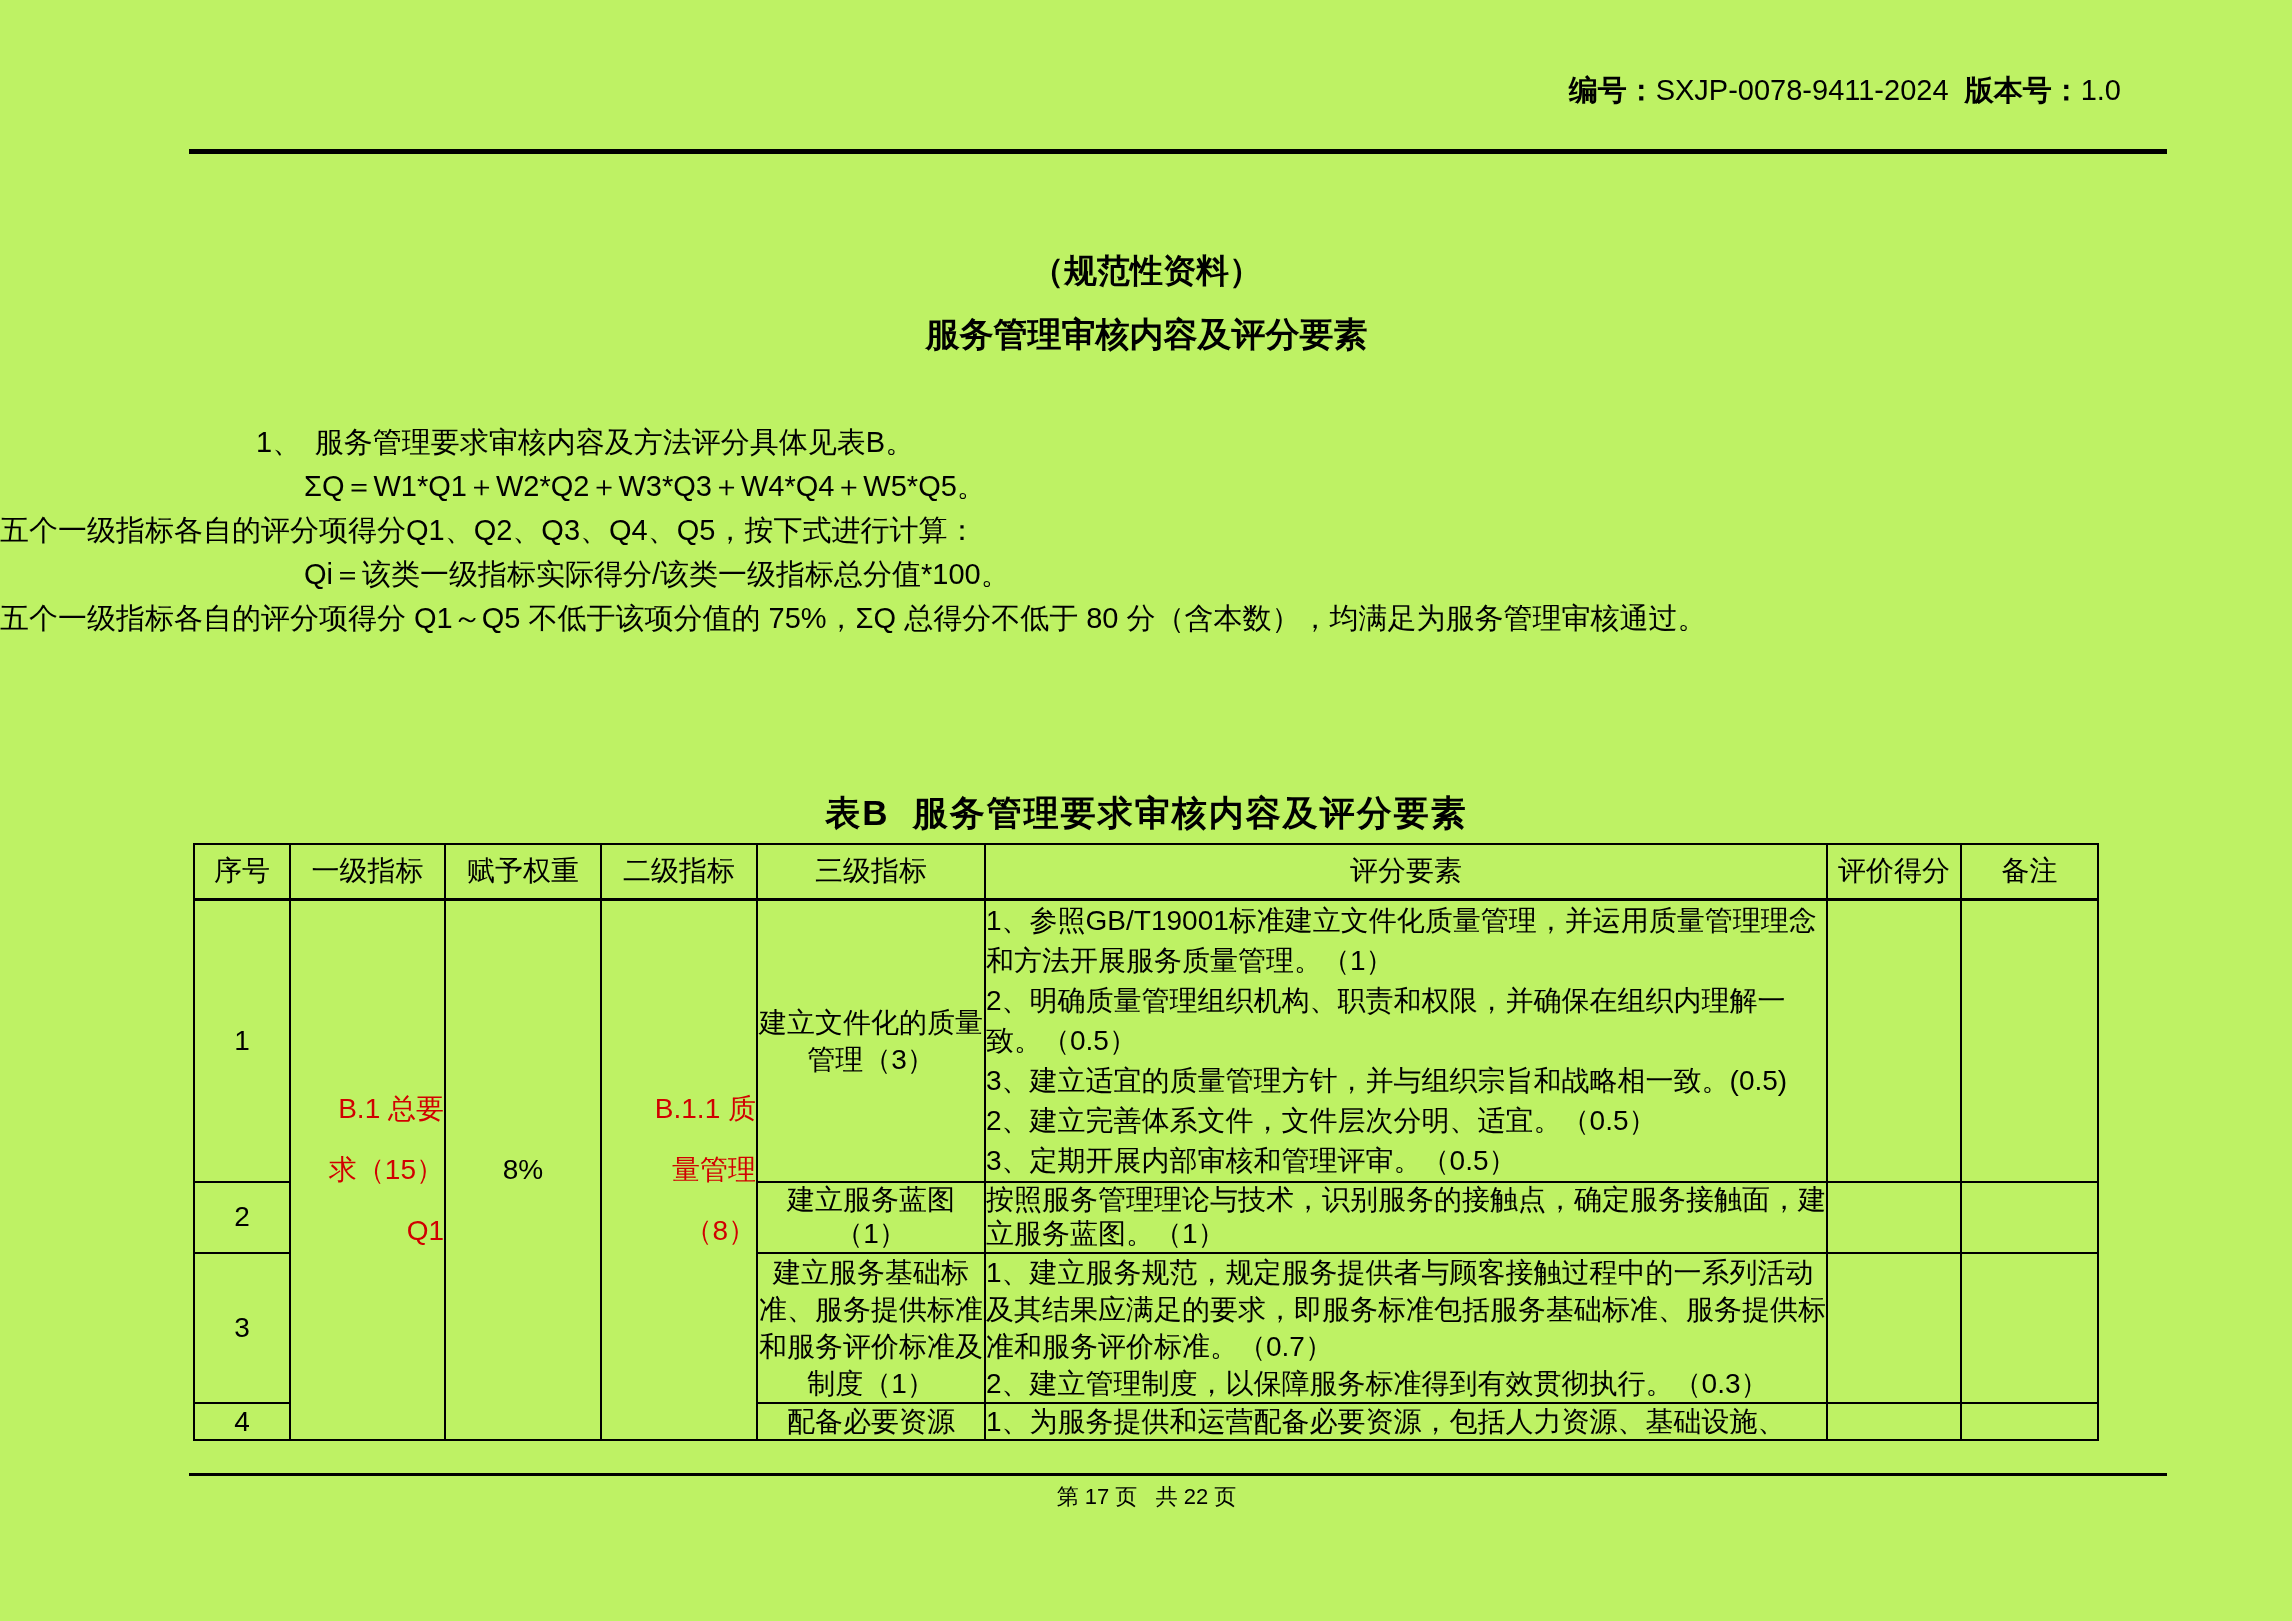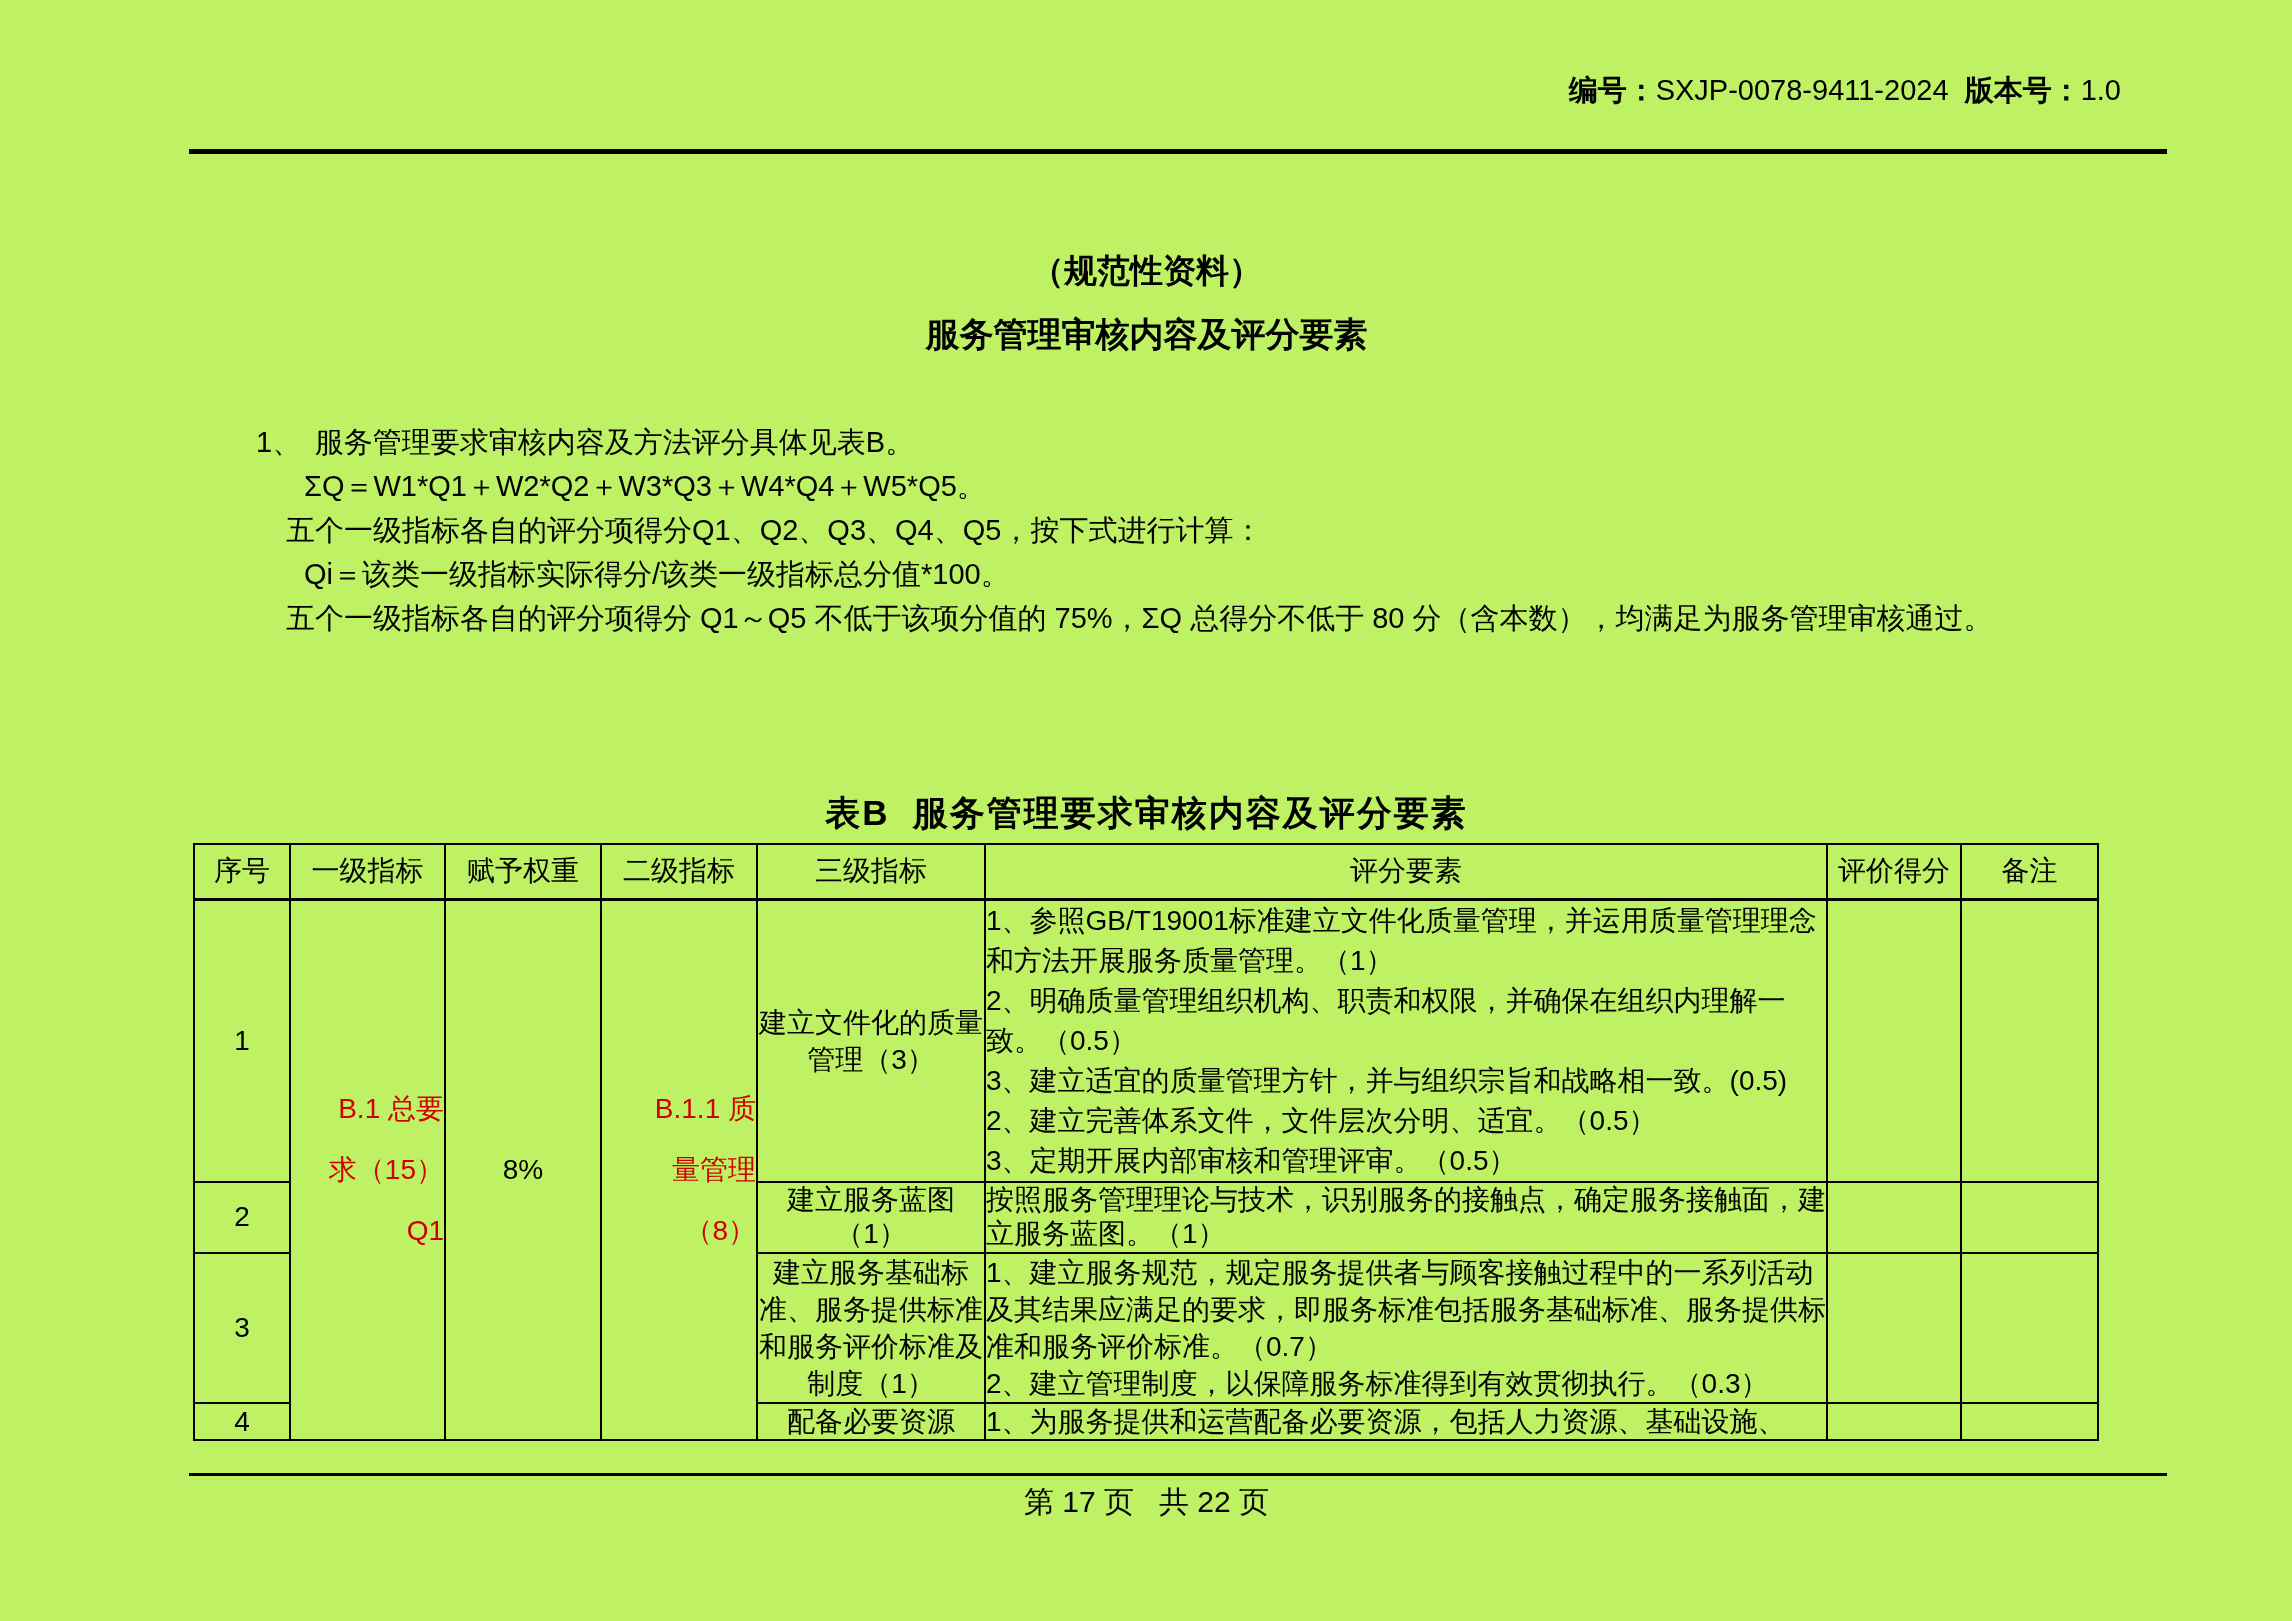--- a/index.html
+++ b/index.html
@@ -20,21 +20,21 @@
   .top-rule{top:149px;height:4.9px;}
   .bottom-rule{top:1473px;height:2.9px;}
   .ctr{position:absolute;left:0;width:100%;text-align:center;font-weight:bold;white-space:pre;}
   .t-appendix{top:188px;font-size:35px;}
   .t-sub{top:249px;font-size:33px;}
   .t-main{top:312px;font-size:34px;}
   .intro{position:absolute;top:420px;left:0;width:100%;font-size:29px;}
   .intro .line{height:44px;line-height:44px;white-space:pre;}
   .indent-a{padding-left:256px;}
   .indent-b{padding-left:304px;}
-  .indent-c{padding-left:286px;}
+  .indent-c{}
   .num{margin-right:13.7px;}
   .table-caption{top:790px;font-size:35px;letter-spacing:2px;}
   table.audit{
     position:absolute;left:193px;top:843px;
     width:1904px;border-collapse:collapse;table-layout:fixed;
     font-size:28px;
   }
   table.audit th,table.audit td{
     border:2px solid #000;
     padding:0;
@@ -57,21 +57,21 @@
   tr.r2 td.elems p{line-height:34px;}
   tr.r3 td.elems p{line-height:37px;}
   tr.r4 td{line-height:33px;}
   tr.r4 td.elems p{line-height:33px;}
   tr.r1{height:242px;}
   tr.r2{height:71px;}
   tr.r3{height:150px;}
   tr.r4{height:37px;}
   .footer-text{
     position:absolute;top:1482px;left:0;width:100%;
-    text-align:center;font-size:30px;white-space:pre;
+    text-align:center;font-size:22px;white-space:pre;
   }
 </style>
 </head>
 <body>
 
 <div class="page">
 
   <div class="doc-header"><span class="lbl">编号：</span><span>SXJP-0078-9411-2024</span><span>  </span><span class="lbl">版本号：</span><span>1.0</span></div>
 
   <div class="rule top-rule"></div>

